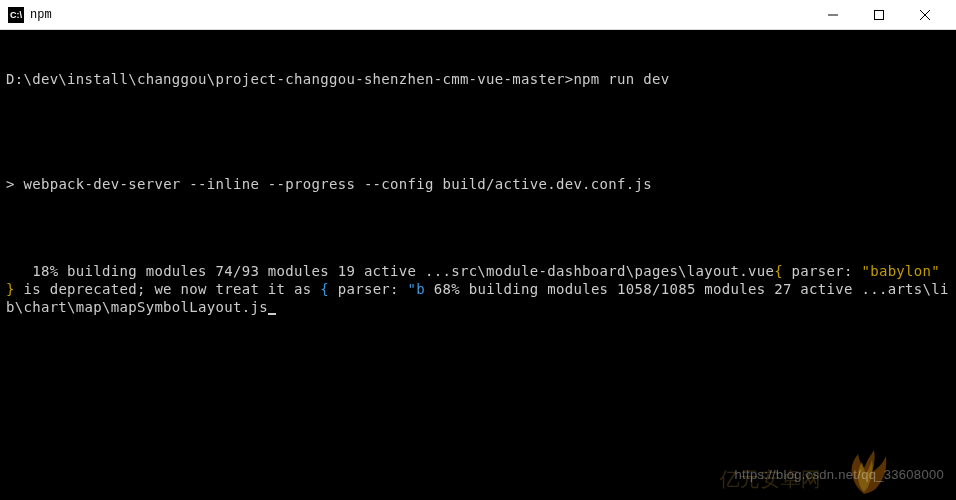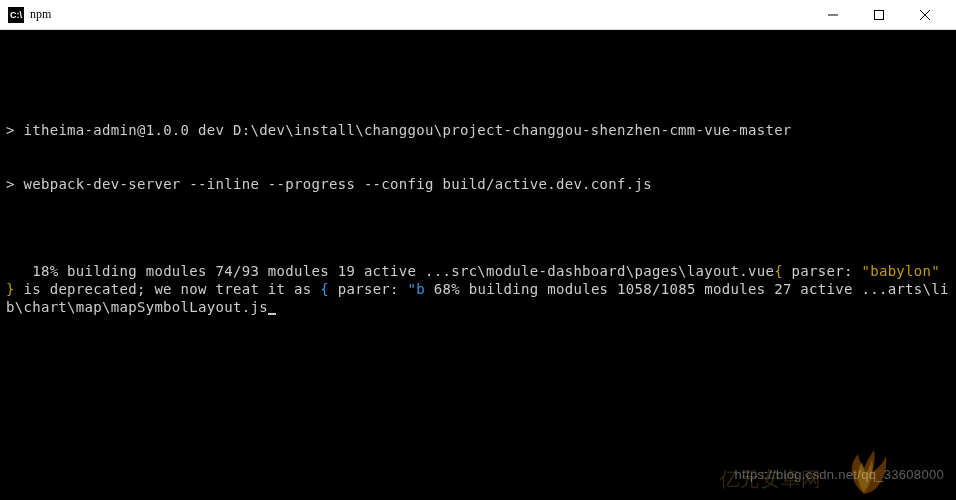--- a/index.html
+++ b/index.html
@@ -32,21 +32,21 @@
       display: flex;
       align-items: center;
       justify-content: center;
       margin-right: 6px;
       font-family: Arial, sans-serif;
       font-weight: bold;
     }
     .titlebar-title {
       font-size: 12px;
       color: #000;
-      font-family: Liberation Serif, serif;
+      font-family: Liberation Mono, monospace;
       flex: 1;
     }
     .window-controls {
       display: flex;
       align-items: center;
       gap: 0;
     }
     .window-control {
       width: 46px;
       height: 30px;
@@ -139,22 +139,22 @@
     <div class="window-control">
       <svg viewBox="0 0 10 10">
           <line x1="0" y1="0" x2="10" y2="10" stroke="#000" stroke-width="1"></line>
           <line x1="10" y1="0" x2="0" y2="10" stroke="#000" stroke-width="1"></line>
         </svg>
     </div>
   </div>
 </div>
 
 <div class="terminal">
+  <span class="line"><span>D:\dev\install\changgou\project-changgou-shenzhen-cmm-vue-master&gt;</span><span>npm run dev</span></span>
   <div class="spacer"></div>
-  <span class="line"><span>&gt; </span><span>itheima-admin@1.0.0 dev D:\dev\install\changgou\project-changgou-shenzhen-cmm-vue-master</span></span>
   <span class="line"><span>&gt; </span><span>webpack-dev-server --inline --progress --config build/active.dev.conf.js</span></span>
   <div class="spacer"></div>
   <span><span> 18% building modules 74/93 modules 19 active ...src\module-dashboard\pages\layout.vue</span><span class="yellow">{ </span><span>parser: </span><span class="yellow">"babylon"</span><span class="yellow"> }</span><span> is deprecated; we now treat it as </span><span class="cyan">{ </span><span>parser: </span><span class="cyan">"b</span><span> 68% building modules 1058/1085 modules 27 active ...arts\lib\chart\map\mapSymbolLayout.js</span><span class="cursor"></span></span>
 
   <svg class="flame" viewBox="0 0 60 50">
     <path d="M30 48 Q20 40 18 28 Q16 18 24 8 Q26 18 30 22 Q34 12 40 4 Q42 16 38 26 Q48 20 52 10 Q54 28 44 40 Q40 46 30 48 Z" fill="#d97706" opacity="0.7"></path>
     <path d="M30 46 Q24 40 24 30 Q24 22 28 16 Q30 24 32 28 Q36 20 38 14 Q40 26 36 36 Q34 42 30 46 Z" fill="#fbbf24" opacity="0.6"></path>
   </svg>
   <div class="watermark2">亿元安卓网</div>
   <div class="watermark">https://blog.csdn.net/qq_33608000</div>

